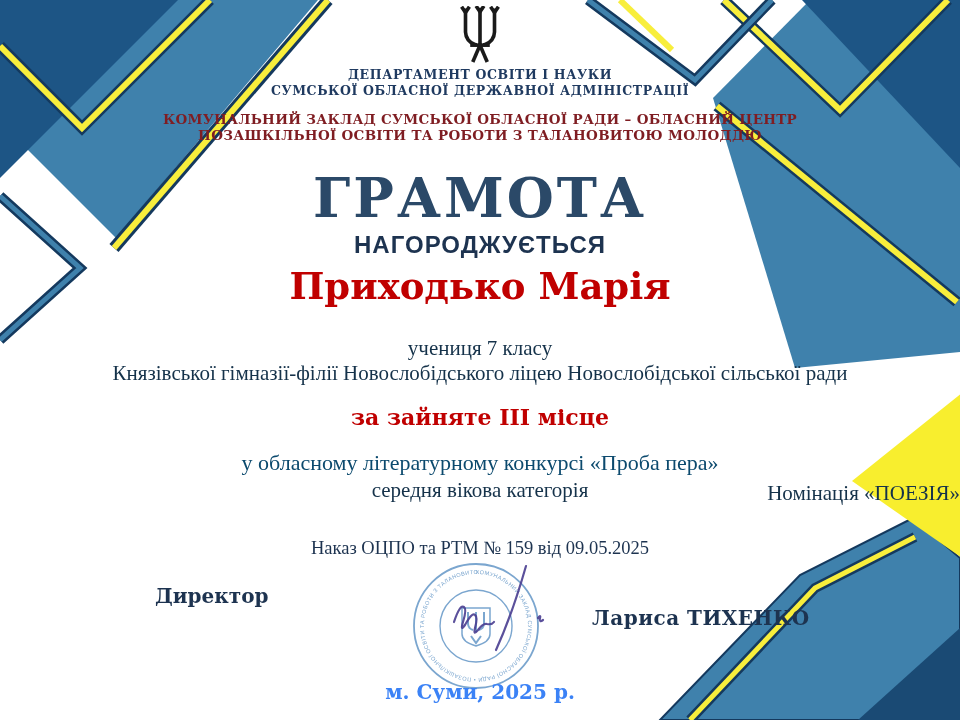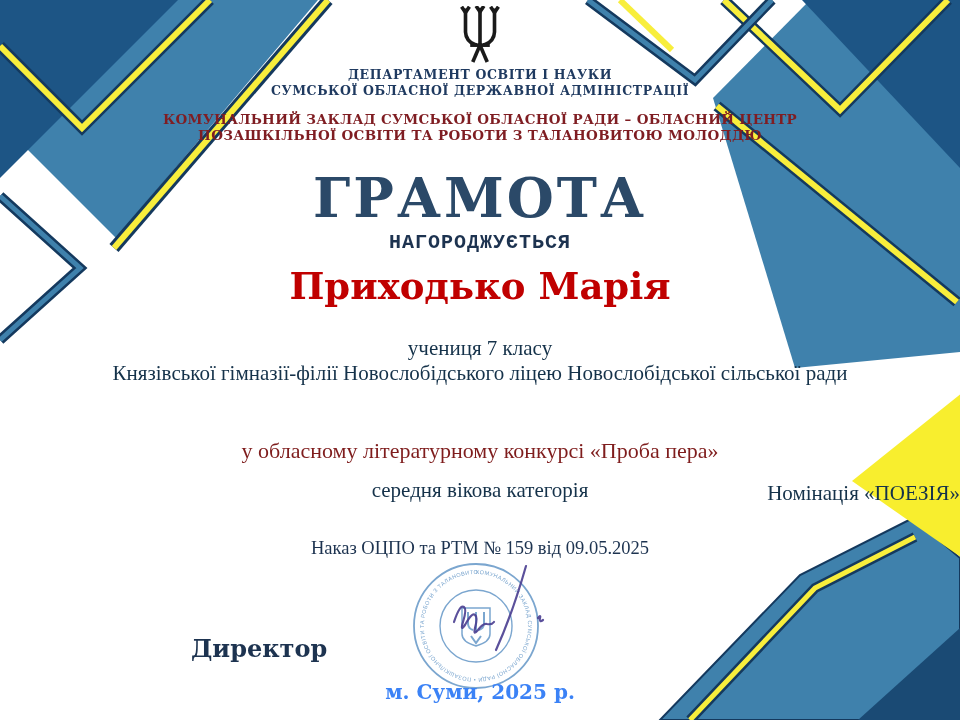--- a/index.html
+++ b/index.html
@@ -5,30 +5,30 @@
   html,body{margin:0;padding:0;}
   .page{
     position:relative;width:960px;height:720px;background:#ffffff;
     overflow:hidden;font-family:"Liberation Serif",serif;
   }
   .deco{position:absolute;left:0;top:0;width:960px;height:720px;pointer-events:none;}
   .ctr{position:absolute;left:0;right:0;text-align:center;white-space:nowrap;}
   .dept{top:67px;font-family:"DejaVu Serif",serif;font-weight:bold;font-size:12.5px;line-height:16px;color:#1f3a60;letter-spacing:.6px;}
   .inst{top:111px;font-family:"DejaVu Serif",serif;font-weight:bold;font-size:13.5px;line-height:16px;color:#7f1d22;letter-spacing:.3px;}
   .title{top:166px;font-family:"DejaVu Serif",serif;font-weight:bold;font-size:54px;color:#2b4968;letter-spacing:3px;}
-  .awardlbl{top:231px;font-family:Liberation Mono, monospace;font-weight:bold;font-size:20px;color:#1d3350;letter-spacing:1px;}
+  .awardlbl{top:231px;font-family:Liberation Sans, sans-serif;font-weight:bold;font-size:24px;color:#1d3350;letter-spacing:1px;}
   .name{top:264px;font-family:"DejaVu Serif",serif;font-weight:bold;font-size:37px;color:#c00000;}
   .desc1{top:336px;font-size:21px;color:#15324a;}
   .desc2{top:361px;font-size:21px;color:#15324a;}
   .achv{top:404px;font-family:"DejaVu Serif",serif;font-weight:bold;font-size:22px;color:#c00000;}
-  .contest{top:438px;font-size:22px;color:#7f1d1d;}
+  .contest{top:450px;font-size:22px;color:#0c4a6e;}
   .nomin{top:481px;font-size:21px;color:#15324a;text-align:right;}
   .agecat{top:478px;font-size:21px;color:#15324a;}
   .order{top:538px;font-size:18.5px;color:#1d3350;}
-  .sigpos{position:absolute;left:155px;top:634px;font-family:"DejaVu Serif",serif;font-weight:bold;font-size:24px;color:#1d3350;margin-left:36px;}
+  .sigpos{position:absolute;left:155px;top:584px;font-family:"DejaVu Serif",serif;font-weight:bold;font-size:20px;color:#1d3350;}
   .signame{position:absolute;left:592px;top:606px;font-family:"DejaVu Serif",serif;font-weight:bold;font-size:20px;color:#1d3350;letter-spacing:.5px;}
   .footer{top:680px;font-family:"DejaVu Serif",serif;font-weight:bold;font-size:20px;color:#3b82f6;}
   .emblem{position:absolute;left:452px;top:6px;width:56px;height:58px;}
   .stamp{position:absolute;left:386px;top:552px;width:220px;height:160px;}
 </style>
 </head>
 <body>
 
 <div class="page">
 
@@ -87,26 +87,28 @@
   <div class="ctr inst">
     <div>КОМУНАЛЬНИЙ ЗАКЛАД СУМСЬКОЇ ОБЛАСНОЇ РАДИ – ОБЛАСНИЙ ЦЕНТР</div>
     <div>ПОЗАШКІЛЬНОЇ ОСВІТИ ТА РОБОТИ  З ТАЛАНОВИТОЮ МОЛОДДЮ</div>
   </div>
 
   <div class="ctr title">ГРАМОТА</div>
   <div class="ctr awardlbl">НАГОРОДЖУЄТЬСЯ</div>
   <div class="ctr name">Приходько Марія</div>
   <div class="ctr desc1">учениця 7 класу</div>
   <div class="ctr desc2">Князівської гімназії-філії Новослобідського ліцею Новослобідської сільської ради</div>
+  <div class="ctr achv">за зайняте ІІІ місце</div>
   <div class="ctr contest">у обласному літературному конкурсі «Проба пера»</div>
   <div class="ctr nomin">Номінація «ПОЕЗІЯ»</div>
   <div class="ctr agecat">середня вікова категорія</div>
   <div class="ctr order">Наказ ОЦПО та РТМ № 159 від 09.05.2025</div>
 
   <div class="sigpos">Директор</div>
+  <div class="signame">Лариса ТИХЕНКО</div>
 
   <svg class="stamp" viewBox="0 0 220 160">
     <defs>
       <path id="ringpath" d="M90,22 a52,52 0 1 1 -0.1,0"></path>
     </defs>
     <g stroke="#7ba6cf" fill="none">
       <circle cx="90" cy="74" r="62" stroke-width="1.8"></circle>
       <circle cx="90" cy="74" r="36" stroke-width="1.4"></circle>
       <path d="M76,56 h28 v26 q0,8 -14,12 q-14,-4 -14,-12 z" stroke-width="1.5"></path>
       <g stroke-width="2">

